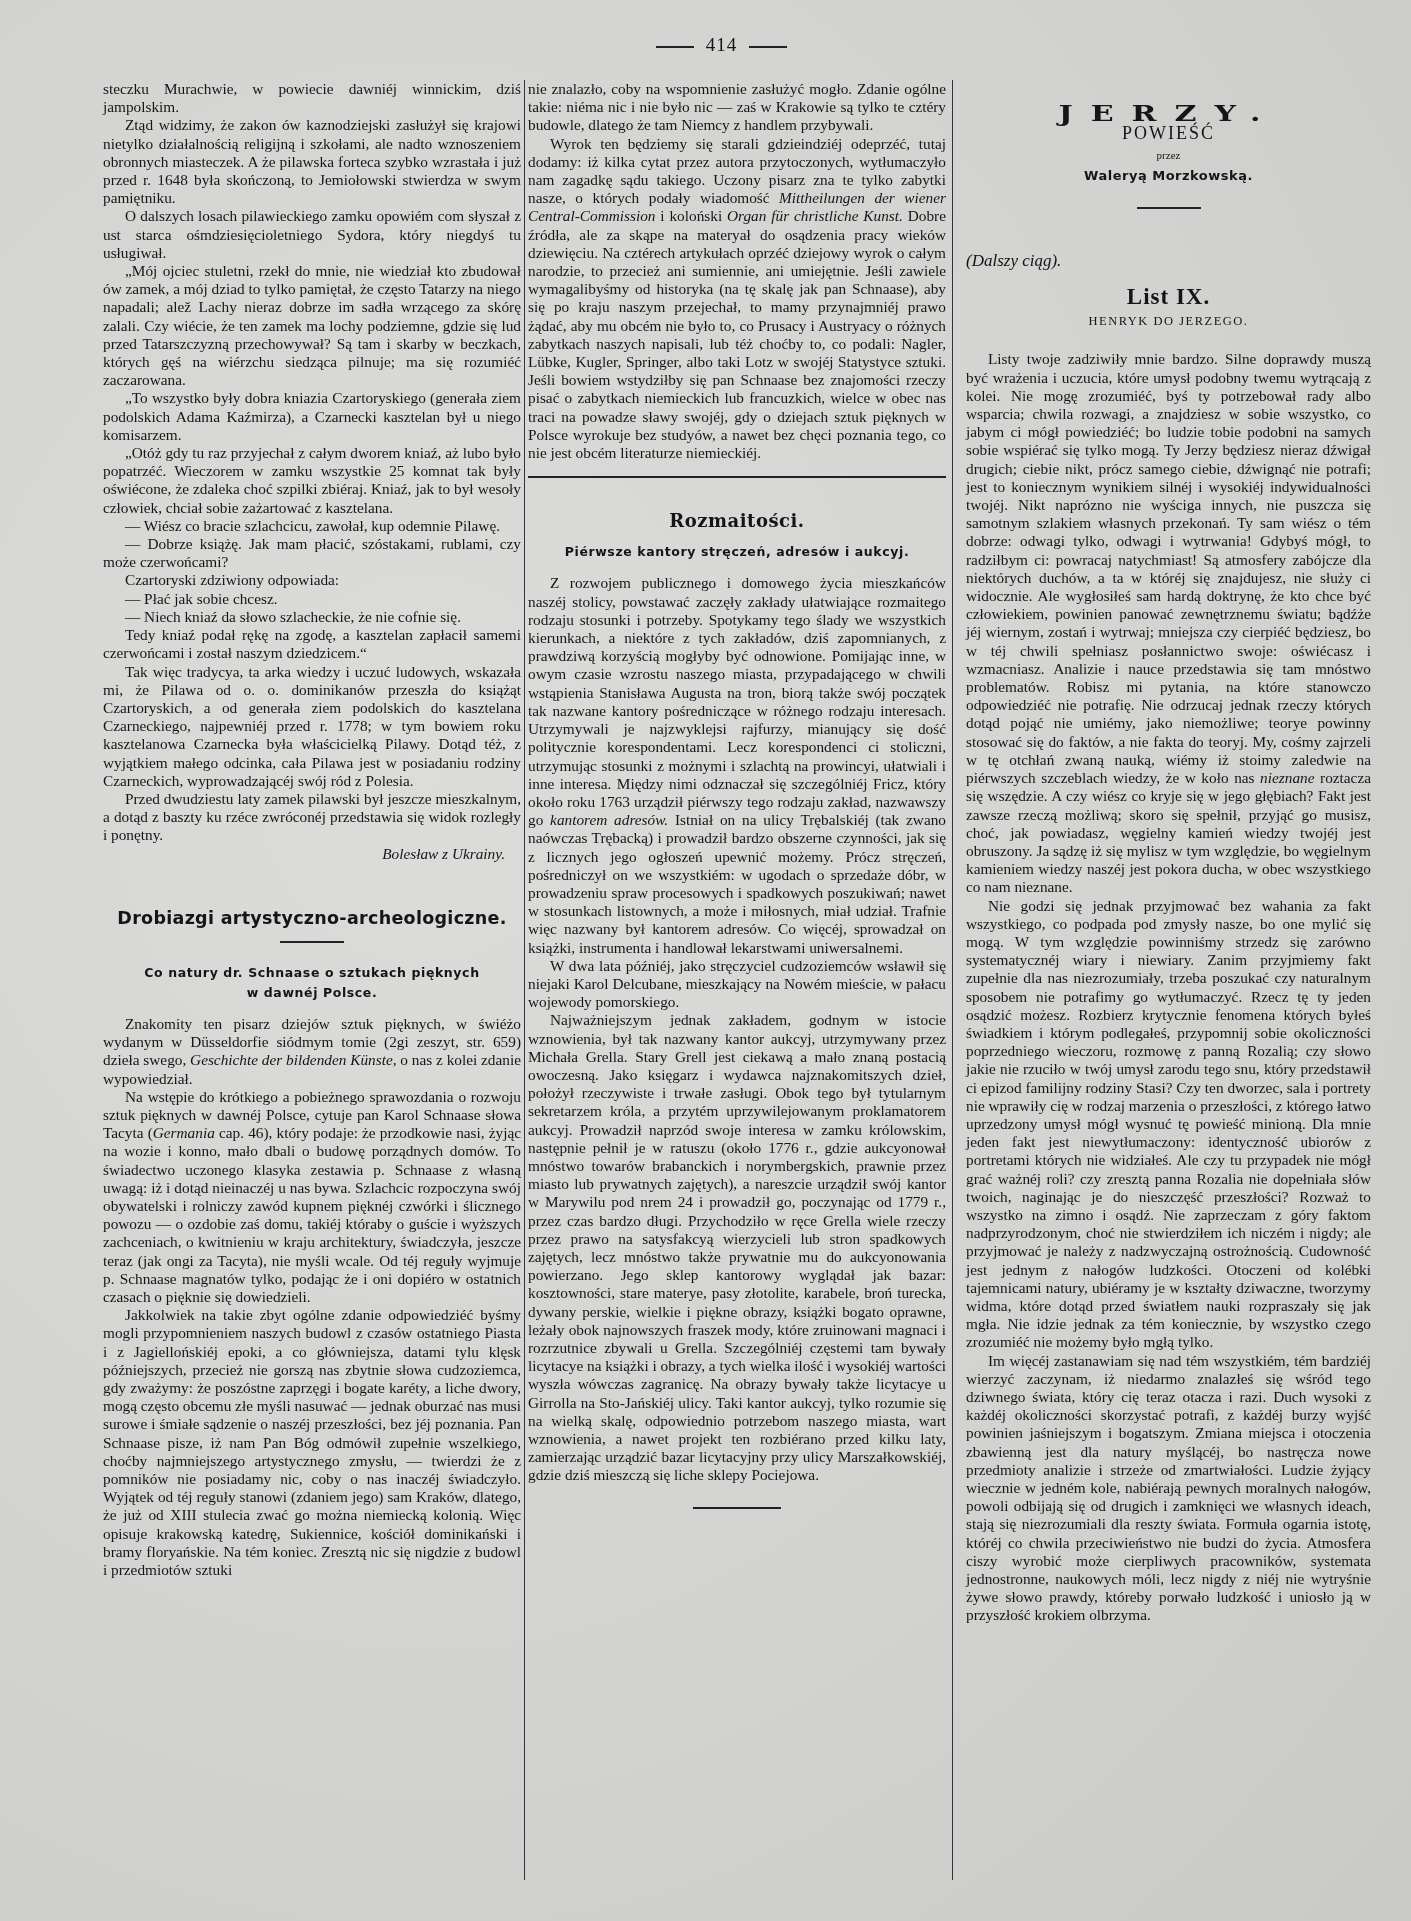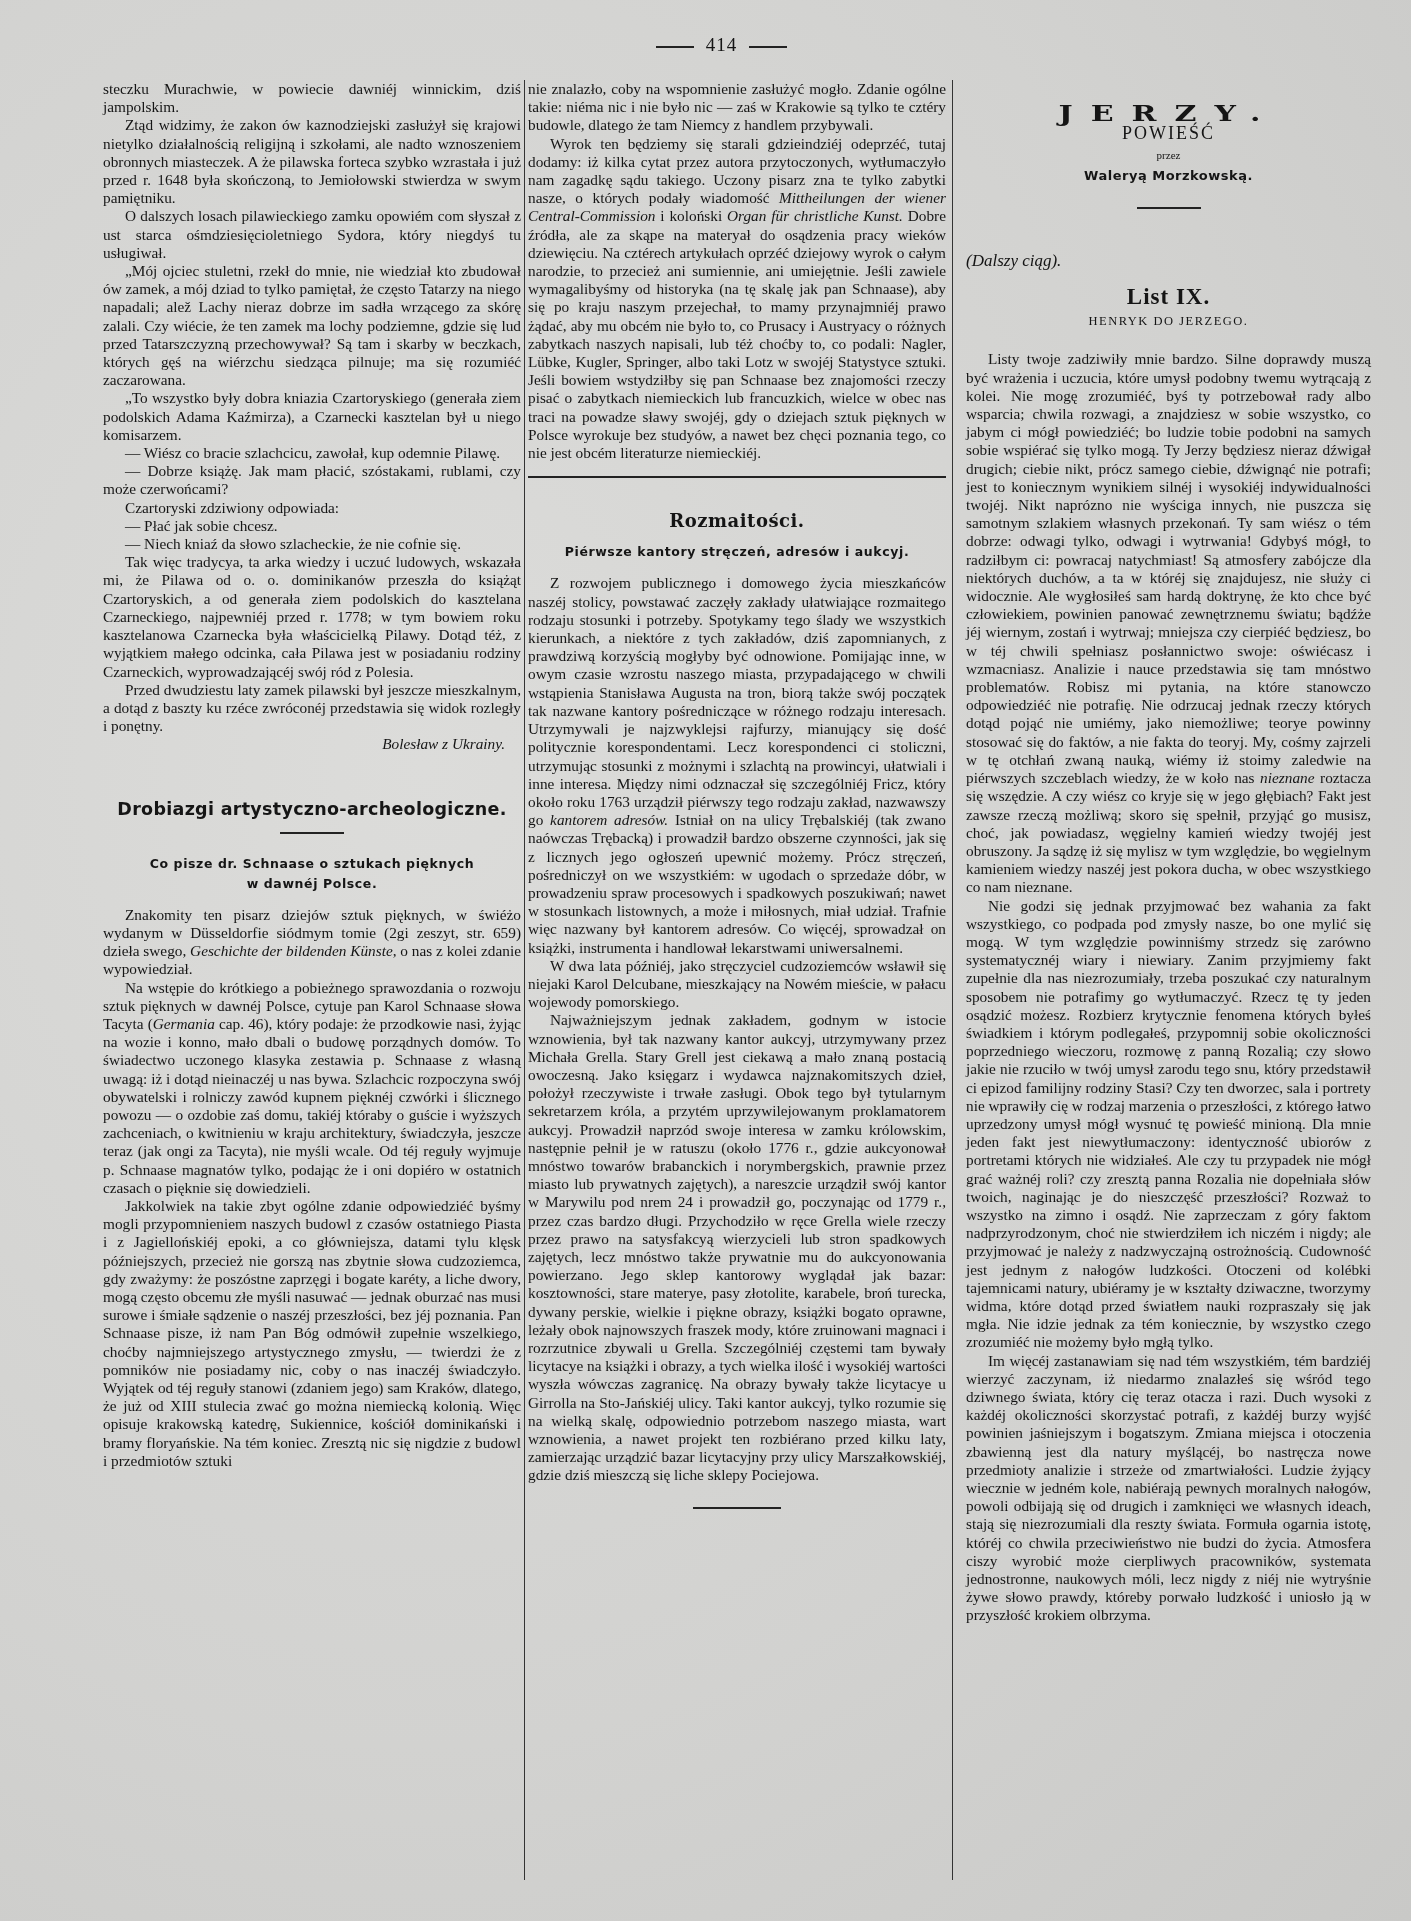--- a/index.html
+++ b/index.html
@@ -67,34 +67,36 @@
 <div class="rule-v rule-v1"></div>
 <div class="rule-v rule-v2"></div>
 
 <div class="col col1">
   <div id="c1-top">
       <p class="noindent">steczku Murachwie, w powiecie dawniéj winnickim, dziś jampolskim.</p>
       <p>Ztąd widzimy, że zakon ów kaznodziejski zasłużył się krajowi nietylko działalnością religijną i szkołami, ale nadto wznoszeniem obronnych miasteczek. A że pilawska forteca szybko wzrastała i już przed r. 1648 była skończoną, to Jemiołowski stwierdza w swym pamiętniku.</p>
       <p>O dalszych losach pilawieckiego zamku opowiém com słyszał z ust starca ośmdziesięcioletniego Sydora, który niegdyś tu usługiwał.</p>
       <p>„Mój ojciec stuletni, rzekł do mnie, nie wiedział kto zbudował ów zamek, a mój dziad to tylko pamiętał, że często Tatarzy na niego napadali; alež Lachy nieraz dobrze im sadła wrzącego za skórę zalali. Czy wiécie, że ten zamek ma lochy podziemne, gdzie się lud przed Tatarszczyzną przechowywał? Są tam i skarby w beczkach, których gęś na wiérzchu siedząca pilnuje; ma się rozumiéć zaczarowana.</p>
       <p>„To wszystko były dobra kniazia Czartoryskiego (generała ziem podolskich Adama Kaźmirza), a Czarnecki kasztelan był u niego komisarzem.</p>
+      <p>„Otóż gdy tu raz przyjechał z całym dworem kniaź, aż lubo było popatrzéć. Wieczorem w zamku wszystkie 25 komnat tak były oświécone, że zdaleka choć szpilki zbiéraj. Kniaź, jak to był wesoły człowiek, chciał sobie zażartować z kasztelana.</p>
       <p>— Wiész co bracie szlachcicu, zawołał, kup odemnie Pilawę.</p>
       <p>— Dobrze książę. Jak mam płacić, szóstakami, rublami, czy może czerwońcami?</p>
       <p>Czartoryski zdziwiony odpowiada:</p>
       <p>— Płać jak sobie chcesz.</p>
       <p>— Niech kniaź da słowo szlacheckie, że nie cofnie się.</p>
+      <p>Tedy kniaź podał rękę na zgodę, a kasztelan zapłacił samemi czerwońcami i został naszym dziedzicem.“</p>
       <p>Tak więc tradycya, ta arka wiedzy i uczuć ludowych, wskazała mi, że Pilawa od o. o. dominikanów przeszła do książąt Czartoryskich, a od generała ziem podolskich do kasztelana Czarneckiego, najpewniéj przed r. 1778; w tym bowiem roku kasztelanowa Czarnecka była właścicielką Pilawy. Dotąd téż, z wyjątkiem małego odcinka, cała Pilawa jest w posiadaniu rodziny Czarneckich, wyprowadzającéj swój ród z Polesia.</p>
       <p>Przed dwudziestu laty zamek pilawski był jeszcze mieszkalnym, a dotąd z baszty ku rzéce zwróconéj przedstawia się widok rozległy i ponętny.</p>
     </div>
   <p class="sig">Bolesław z Ukrainy.</p>
 
   <div class="section-title">Drobiazgi artystyczno-archeologiczne.</div>
   <div class="short-rule"></div>
   <div class="sub-title">
-    <span>Co pisze dr. Schnaase o sztukach pięknych</span><br>
+    <span>Co natury dr. Schnaase o sztukach pięknych</span><br>
     <span>w dawnéj Polsce.</span>
   </div>
   <p><span>Znakomity ten pisarz dziejów sztuk pięknych, w świéżo wydanym w Düsseldorfie siódmym tomie (2gi zeszyt, str. 659) dzieła swego, </span><i>Geschichte der bildenden Künste</i><span>, o nas z kolei zdanie wypowiedział.</span></p>
   <p><span>Na wstępie do krótkiego a pobieżnego sprawozdania o rozwoju sztuk pięknych w dawnéj Polsce, cytuje pan Karol Schnaase słowa Tacyta (</span><i>Germania</i><span> cap. 46), który podaje: że przodkowie nasi, żyjąc na wozie i konno, mało dbali o budowę porządnych domów. To świadectwo uczonego klasyka zestawia p. Schnaase z własną uwagą: iż i dotąd nieinaczéj u nas bywa. Szlachcic rozpoczyna swój obywatelski i rolniczy zawód kupnem pięknéj czwórki i ślicznego powozu — o ozdobie zaś domu, takiéj któraby o guście i wyższych zachceniach, o kwitnieniu w kraju architektury, świadczyła, jeszcze teraz (jak ongi za Tacyta), nie myśli wcale. Od téj reguły wyjmuje p. Schnaase magnatów tylko, podając że i oni dopiéro w ostatnich czasach o pięknie się dowiedzieli.</span></p>
   <p>Jakkolwiek na takie zbyt ogólne zdanie odpowiedziéć byśmy mogli przypomnieniem naszych budowl z czasów ostatniego Piasta i z Jagiellońskiéj epoki, a co główniejsza, datami tylu klęsk późniejszych, przecież nie gorszą nas zbytnie słowa cudzoziemca, gdy zważymy: że poszóstne zaprzęgi i bogate karéty, a liche dwory, mogą często obcemu złe myśli nasuwać — jednak oburzać nas musi surowe i śmiałe sądzenie o naszéj przeszłości, bez jéj poznania. Pan Schnaase pisze, iż nam Pan Bóg odmówił zupełnie wszelkiego, choćby najmniejszego artystycznego zmysłu, — twierdzi że z pomników nie posiadamy nic, coby o nas inaczéj świadczyło. Wyjątek od téj reguły stanowi (zdaniem jego) sam Kraków, dlatego, że już od XIII stulecia zwać go można niemiecką kolonią. Więc opisuje krakowską katedrę, Sukiennice, kościół dominikański i bramy floryańskie. Na tém koniec. Zresztą nic się nigdzie z budowl i przedmiotów sztuki</p>
 </div>
 
 <div class="col col2">
   <p class="noindent">nie znalazło, coby na wspomnienie zasłużyć mogło. Zdanie ogólne takie: niéma nic i nie było nic — zaś w Krakowie są tylko te cztéry budowle, dlatego że tam Niemcy z handlem przybywali.</p>
   <p><span>Wyrok ten będziemy się starali gdzieindziéj odeprzéć, tutaj dodamy: iż kilka cytat przez autora przytoczonych, wytłumaczyło nam zagadkę sądu takiego. Uczony pisarz zna te tylko zabytki nasze, o których podały wiadomość </span><i>Mittheilungen der wiener Central-Commission</i><span> i koloński </span><i>Organ für christliche Kunst.</i><span> Dobre źródła, ale za skąpe na materyał do osądzenia pracy wieków dziewięciu. Na cztérech artykułach oprzéć dziejowy wyrok o całym narodzie, to przecież ani sumiennie, ani umiejętnie. Jeśli zawiele wymagalibyśmy od historyka (na tę skalę jak pan Schnaase), aby się po kraju naszym przejechał, to mamy przynajmniéj prawo żądać, aby mu obcém nie było to, co Prusacy i Austryacy o różnych zabytkach naszych napisali, lub téż choćby to, co podali: Nagler, Lübke, Kugler, Springer, albo taki Lotz w swojéj Statystyce sztuki. Jeśli bowiem wstydziłby się pan Schnaase bez znajomości rzeczy pisać o zabytkach niemieckich lub francuzkich, wielce w obec nas traci na powadze sławy swojéj, gdy o dziejach sztuk pięknych w Polsce wyrokuje bez studyów, a nawet bez chęci poznania tego, co nie jest obcém literaturze niemieckiéj.</span></p>

